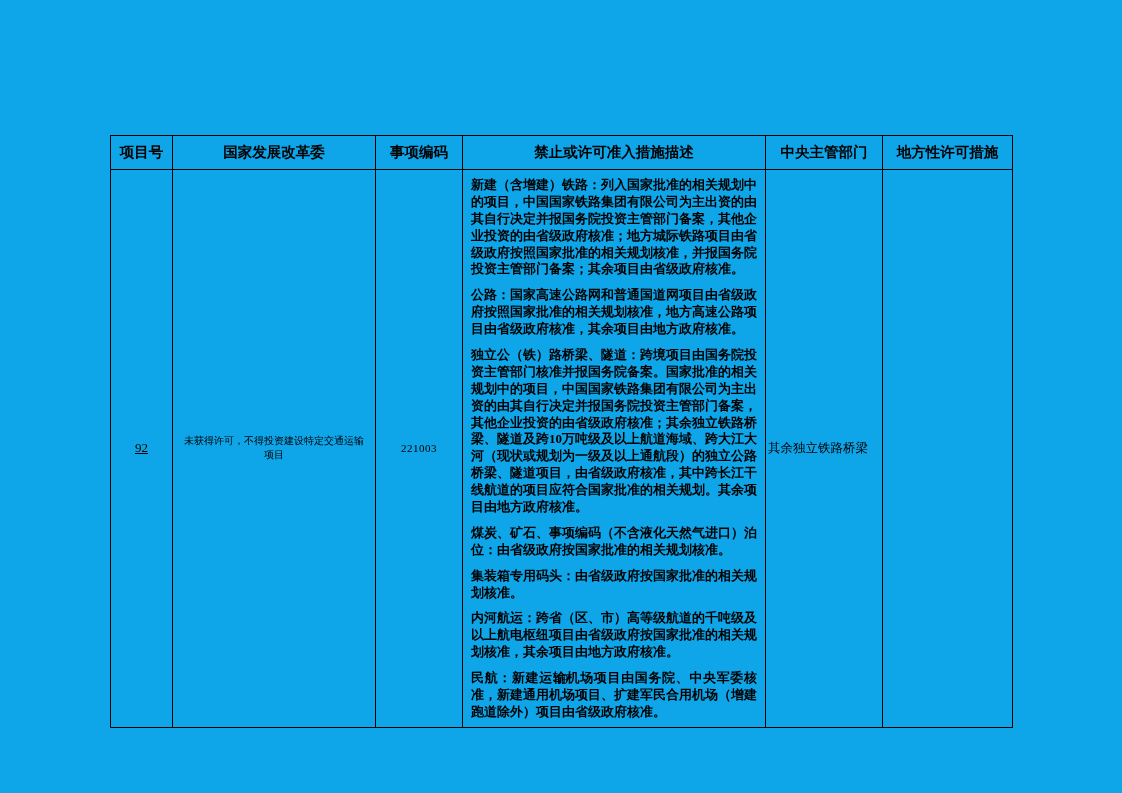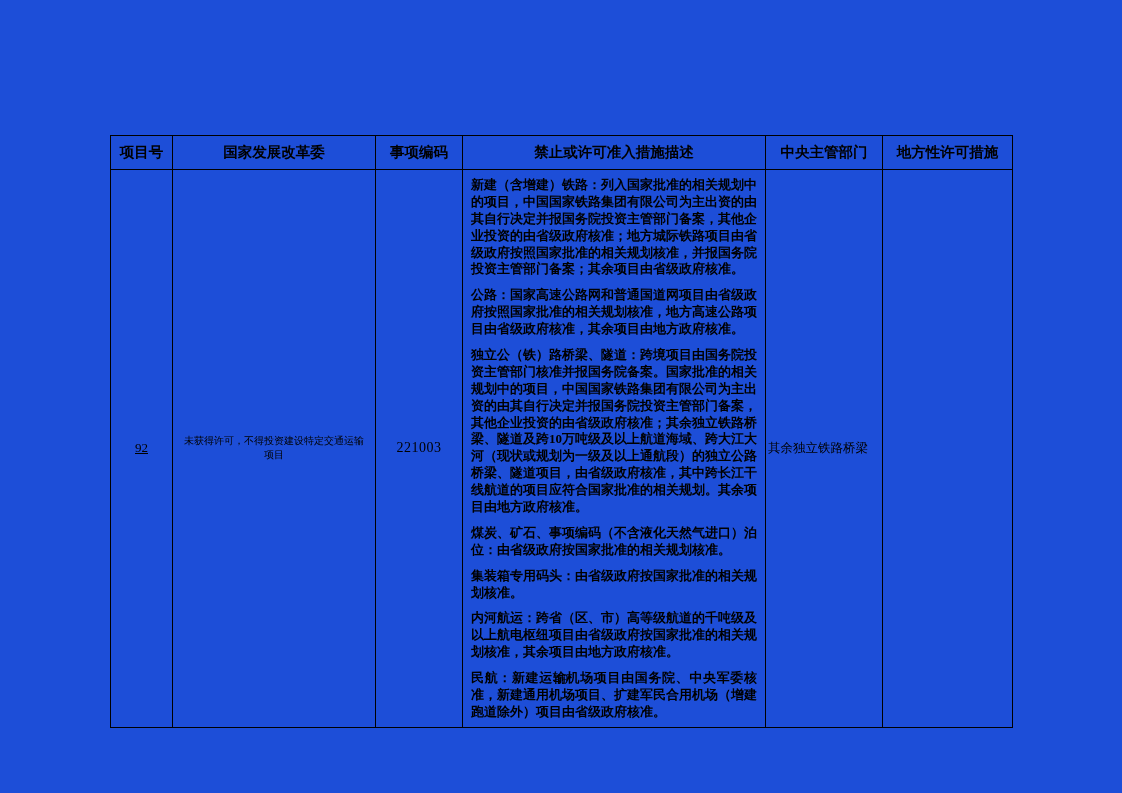--- a/index.html
+++ b/index.html
@@ -7,21 +7,21 @@
     width: 1122px;
     height: 793px;
     background: #ffffff;
     font-family: "Liberation Serif", "DejaVu Serif", serif;
     color: #000000;
   }
   .page {
     position: relative;
     width: 1122px;
     height: 793px;
-    background: #1d4ed8;
+    background: #0ea5e9;
     overflow: hidden;
   }
   table.doc-table {
     position: absolute;
     left: 110px;
     top: 135px;
     width: 902px;
     border-collapse: collapse;
     table-layout: fixed;
   }
@@ -49,21 +49,21 @@
   td.cell-item {
     text-align: center;
     vertical-align: middle;
     font-size: 10px;
     line-height: 1.45;
     padding: 4px 8px;
   }
   td.cell-code {
     text-align: center;
     vertical-align: middle;
-    font-size: 14px;
+    font-size: 11px;
     letter-spacing: 0.5px;
   }
   td.cell-desc {
     text-align: left;
     vertical-align: top;
     padding: 7px 8px 6px 8px;
   }
   td.cell-desc p {
     font-size: 13px;
     line-height: 1.3;

